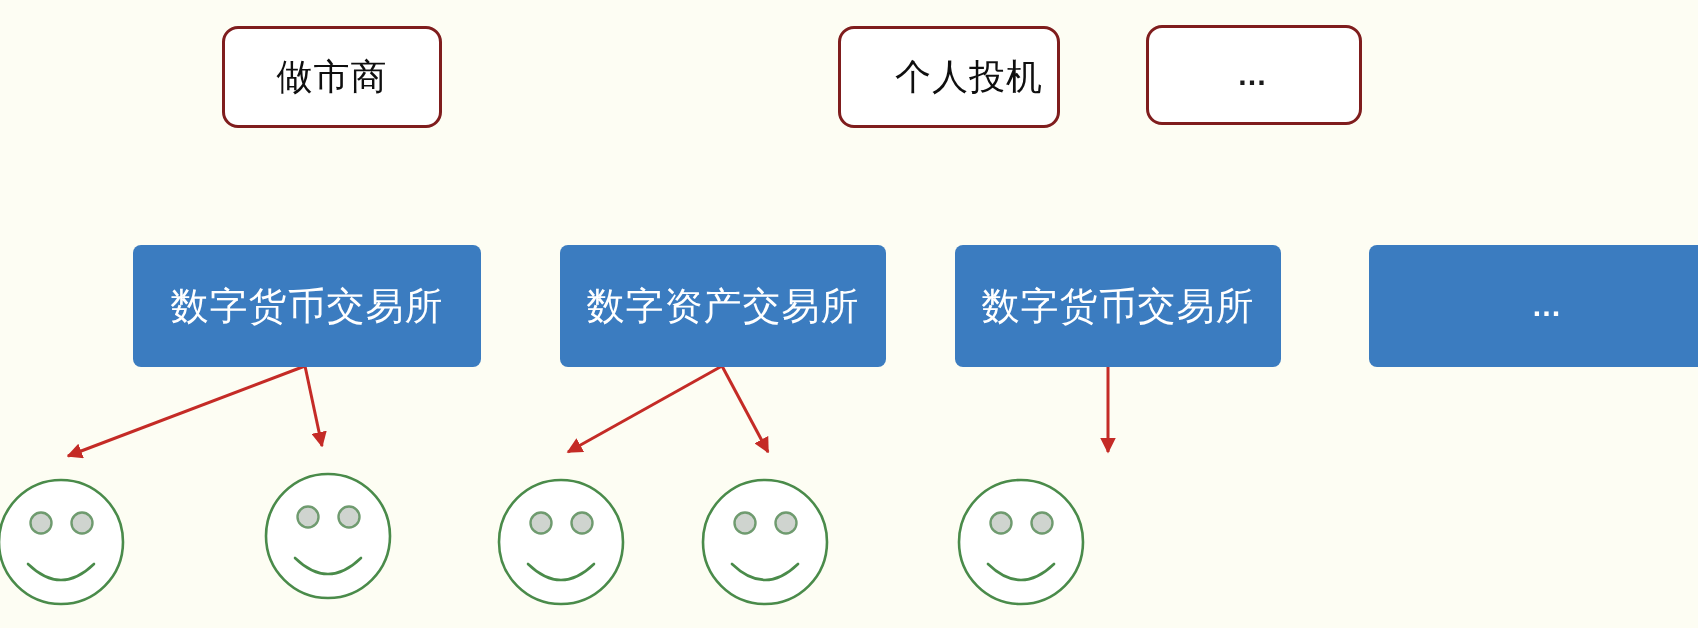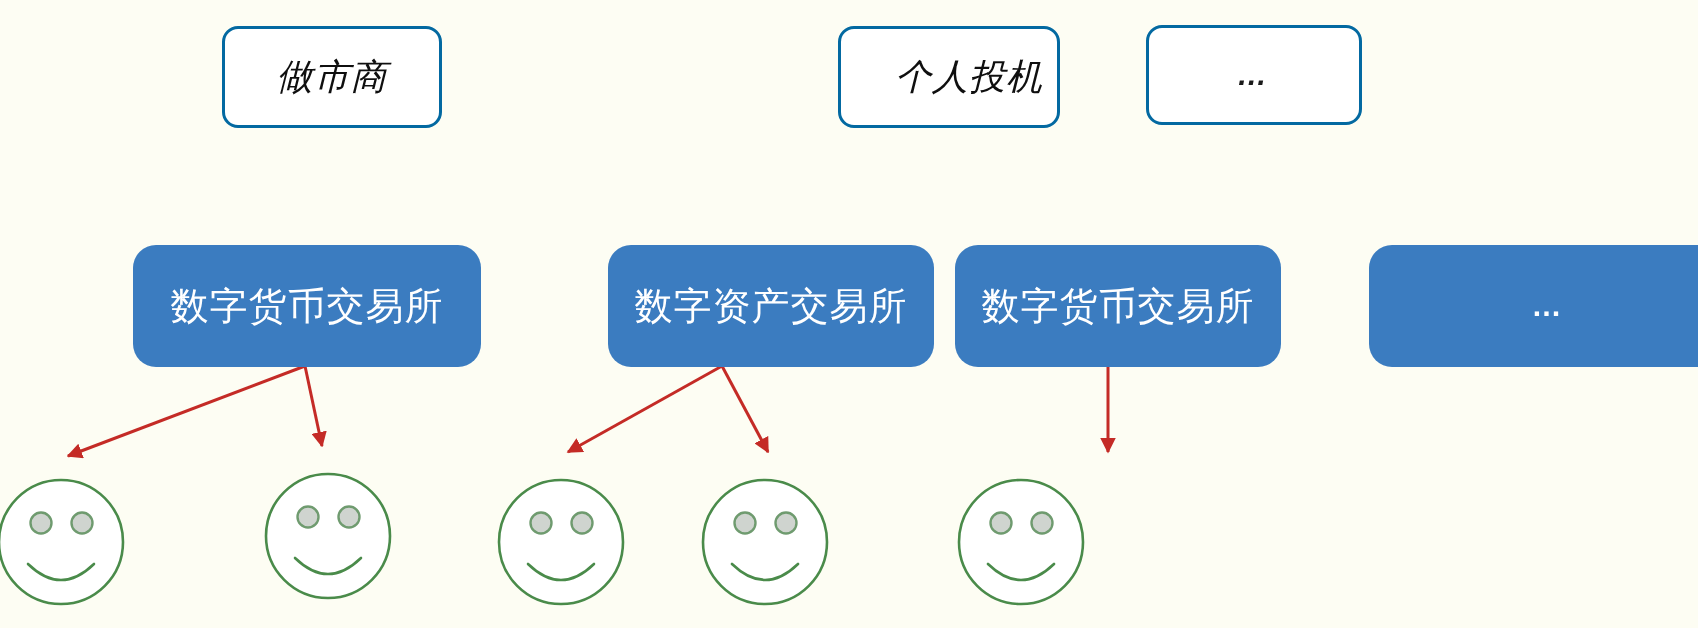--- a/index.html
+++ b/index.html
@@ -29,47 +29,46 @@
     width: 1698px;
     height: 628px;
     pointer-events: none;
   }
 
   
   .role-box {
     position: absolute;
     box-sizing: border-box;
     background: #ffffff;
-    border: 3px solid #0369a1;
+    border: 3px solid #7f1d1d;
     border-radius: 16px;
     display: flex;
     align-items: center;
     justify-content: center;
-    font-style: italic;
   }
   .role-box .role-label {
     font-size: 36px;
     color: #0f0f0f;
     line-height: 1;
     letter-spacing: 1px;
     white-space: nowrap;
   }
   .role-box.ellipsis .role-label {
     font-size: 30px;
     color: #1a1a1a;
     letter-spacing: 4px;
     font-weight: 700;
   }
 
   
   .exchange-box {
     position: absolute;
     box-sizing: border-box;
     background: #3b7cc0;
-    border-radius: 23px;
+    border-radius: 8px;
     display: flex;
     align-items: center;
     justify-content: center;
   }
   .exchange-box .exchange-label {
     font-size: 38px;
     color: #ffffff;
     line-height: 1;
     letter-spacing: 1px;
     white-space: nowrap;
@@ -116,21 +115,21 @@
   </div>
 
   <div class="role-box ellipsis" style="left:1146px; top:25px; width:216px; height:100px;">
     <span class="role-label">…</span>
   </div>
 
   <div class="exchange-box" style="left:133px; top:245px; width:348px; height:122px;">
     <span class="exchange-label">数字货币交易所</span>
   </div>
 
-  <div class="exchange-box" style="left:560px; top:245px; width:326px; height:122px;margin-left:48px;">
+  <div class="exchange-box" style="left:560px; top:245px; width:326px; height:122px;">
     <span class="exchange-label">数字资产交易所</span>
   </div>
 
   <div class="exchange-box" style="left:955px; top:245px; width:326px; height:122px;">
     <span class="exchange-label">数字货币交易所</span>
   </div>
 
   <div class="exchange-box ellipsis" style="left:1369px; top:245px; width:360px; height:122px;">
     <span class="exchange-label">…</span>
   </div>

